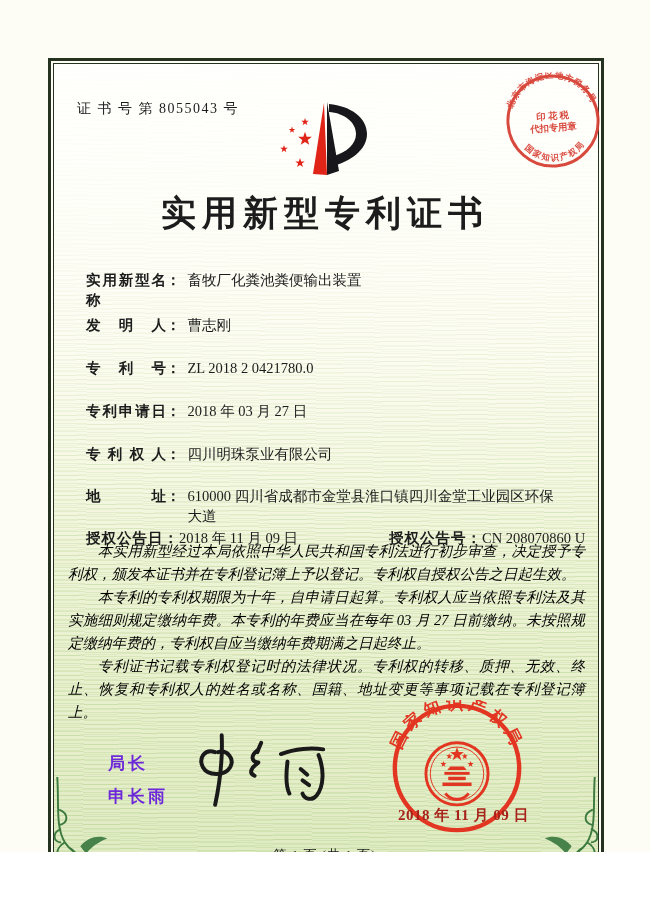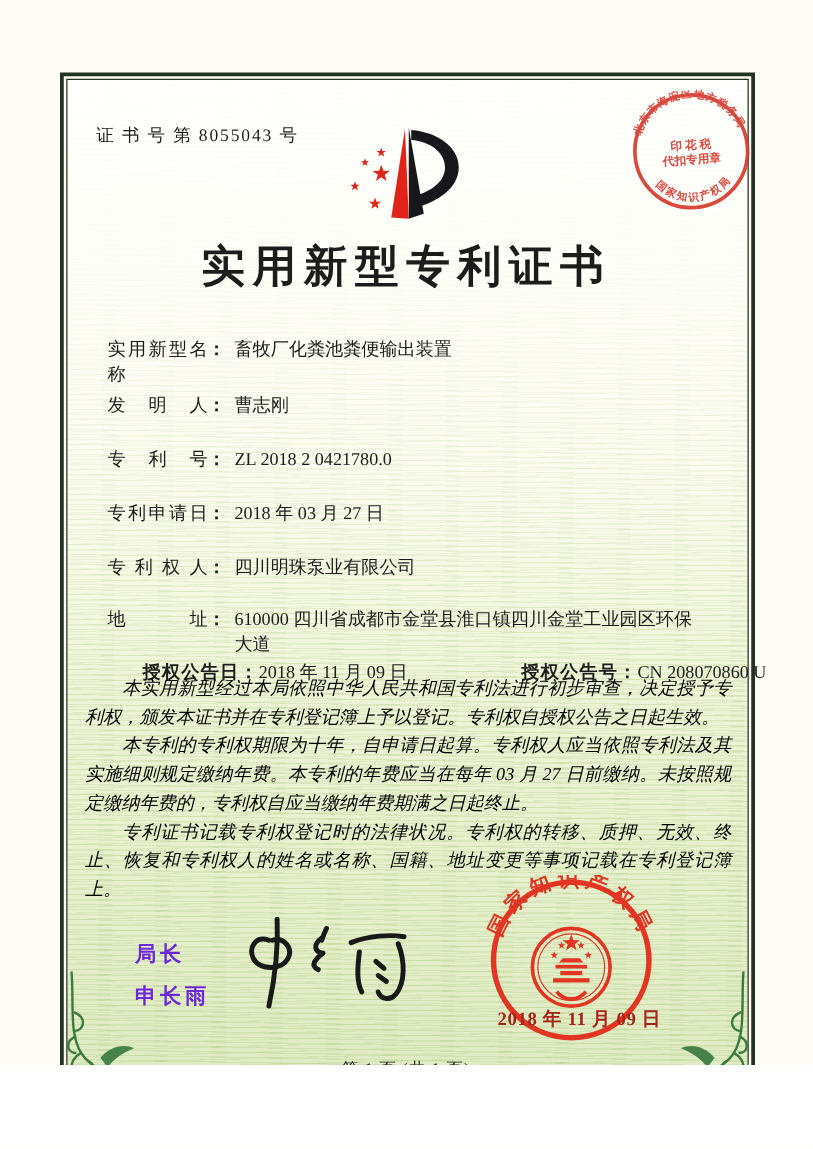--- a/index.html
+++ b/index.html
@@ -15,25 +15,25 @@
                       rgba(255,255,248,.45) 40%, rgba(255,255,246,.08) 62%, rgba(255,255,246,0) 100%),
       repeating-linear-gradient(1deg, rgba(140,185,90,.20) 0 1px, rgba(0,0,0,0) 1px 4px),
       repeating-linear-gradient(-1.5deg, rgba(140,185,90,.15) 0 1px, rgba(0,0,0,0) 1px 5px),
       linear-gradient(180deg,#fffef7 0%,#fbfaec 28%,#f1f5da 52%,#e8f0cd 74%,#dfebc2 100%);
   }
   .abs{position:absolute;}
   .cert-number{left:77px;top:100px;font-size:14px;letter-spacing:1.5px;font-weight:500;}
   .title{left:0;right:0;top:190px;text-align:center;font-size:35px;font-weight:700;
          letter-spacing:6px;}
   .frow{position:absolute;left:86px;display:flex;width:476px;font-size:14.5px;line-height:20px;}
-  .flabel{width:80px;font-weight:400;text-align:justify;text-align-last:justify;flex:none;}
+  .flabel{width:80px;font-weight:700;text-align:justify;text-align-last:justify;flex:none;}
   .fcolon{font-weight:600;margin-right:7px;flex:none;}
   .fvalue{flex:1;font-weight:400;}
   .grant-row{position:absolute;left:86px;top:528px;width:476px;font-size:14.5px;line-height:20px;}
-  .gpair{white-space:nowrap;margin-left:28px;}
+  .gpair{white-space:nowrap;}
   .gpair .glabel{font-weight:600;letter-spacing:1px;}
   .gpair2{position:absolute;left:303px;top:0;}
   .paras{left:68px;top:540px;width:517px;}
   .paras p{margin:0;font-size:14.5px;line-height:23px;text-indent:2.05em;
            font-style:italic;text-align:justify;color:#000000;}
   .director{left:108px;font-family:"Liberation Sans","DejaVu Sans",sans-serif;
             font-weight:700;font-size:17px;letter-spacing:3px;color:#6d28d9;}
   .footer{left:0;right:0;top:846px;text-align:center;font-size:13px;letter-spacing:1px;}
   .seal-date{left:398px;top:806px;font-size:15px;font-weight:700;color:#a7231a;
              letter-spacing:.5px;z-index:6;white-space:nowrap;}

